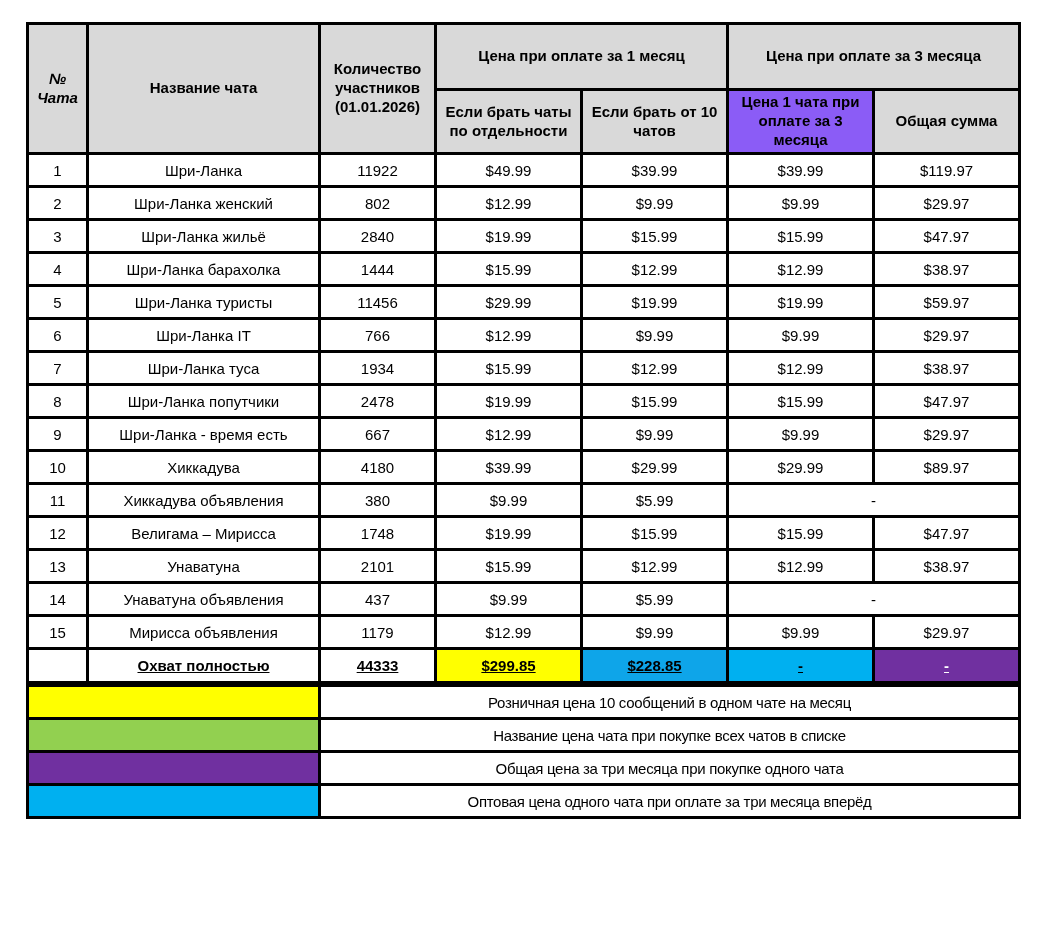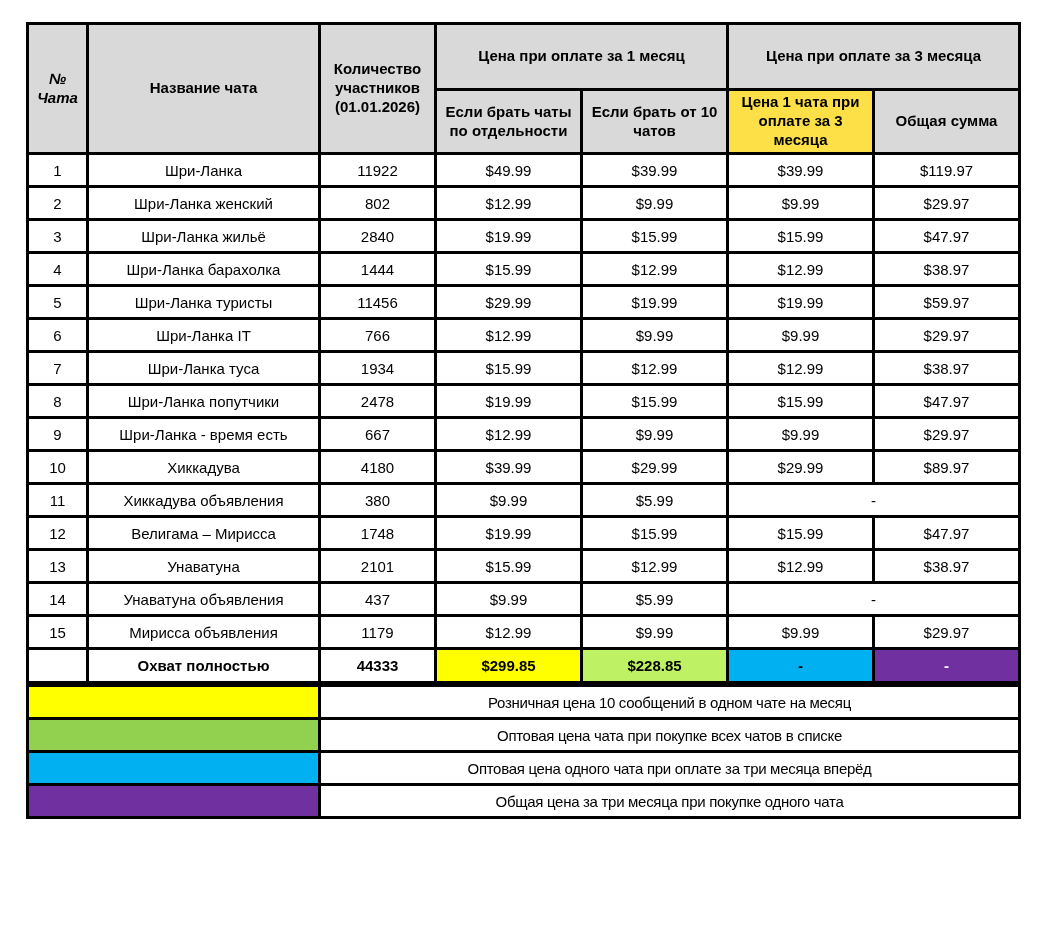--- a/index.html
+++ b/index.html
@@ -37,21 +37,21 @@
     font-weight: bold;
     line-height: 1.25;
   }
   .group-header-row th { height: 66px; }
   .sub-header-row th {
     height: 64px;
     font-weight: normal;
   }
   .main-table tbody tr { height: 33px; }
   .main-table tfoot tr { height: 34px; }
-  .main-table tfoot td { font-weight: bold; }
+  .main-table tfoot td { font-weight: bold; text-decoration: underline; }
   td.total-label, td.total-members { font-weight: normal; }
   .legend-table { }
   .legend-table td { height: 33px; }
   .legend-table .legend-text { font-weight: normal; letter-spacing: -0.3px; }
 </style>
 </head>
 <body>
 
 <div class="page">
 
@@ -69,21 +69,21 @@
       <tr class="group-header-row">
         <th rowspan="2" style="background: rgb(217, 217, 217); font-style: italic;">№ Чата</th>
         <th rowspan="2" style="background: rgb(217, 217, 217);">Название чата</th>
         <th rowspan="2" style="background: rgb(217, 217, 217);">Количество участников (01.01.2026)</th>
         <th colspan="2" style="background: rgb(217, 217, 217);">Цена при оплате за 1 месяц</th>
         <th colspan="2" style="background: rgb(217, 217, 217);">Цена при оплате за 3 месяца</th>
       </tr>
       <tr class="sub-header-row">
         <th style="background: rgb(217, 217, 217);">Если брать чаты по отдельности</th>
         <th style="background: rgb(217, 217, 217);">Если брать от 10 чатов</th>
-        <th style="background: #fde047;">Цена 1 чата при оплате за 3 месяца</th>
+        <th style="background: #8b5cf6;">Цена 1 чата при оплате за 3 месяца</th>
         <th style="background: rgb(217, 217, 217);">Общая сумма</th>
       </tr>
     </thead>
     <tbody id="rows-body">
         <tr>
           <td>1</td>
           <td>Шри-Ланка</td>
           <td>11922</td>
           <td>$49.99</td>
           <td>$39.99</td>
@@ -214,45 +214,45 @@
           <td>$9.99</td>
           <td>$29.97</td>
         </tr>
       </tbody>
     <tfoot>
       <tr>
         <td class="total-label"></td>
         <td class="total-label">Охват полностью</td>
         <td class="total-members">44333</td>
         <td id="total-p1" style="background: rgb(255, 255, 0);">$299.85</td>
-        <td id="total-p2" style="background: #bef264;">$228.85</td>
+        <td id="total-p2" style="background: #0ea5e9;">$228.85</td>
         <td id="total-p3" style="background: rgb(0, 176, 240);">-</td>
         <td id="total-p4" style="background: rgb(112, 48, 160); color: rgb(255, 255, 255);">-</td>
       </tr>
     </tfoot>
   </table>
 
   <table class="legend-table">
     <colgroup>
       <col style="width:292px">
       <col style="width:700px">
     </colgroup>
     <tbody id="legend-body">
         <tr>
           <td style="background: rgb(255, 255, 0);"></td>
           <td class="legend-text">Розничная цена 10 сообщений в одном чате на месяц</td>
         </tr>
         <tr>
           <td style="background: rgb(146, 208, 80);"></td>
-          <td class="legend-text">Оптовая цена чата при покупке всех чатов в списке</td>
+          <td class="legend-text">Название цена чата при покупке всех чатов в списке</td>
+        </tr>
+        <tr>
+          <td style="background: rgb(112, 48, 160);"></td>
+          <td class="legend-text">Общая цена за три месяца при покупке одного чата</td>
         </tr>
         <tr>
           <td style="background: rgb(0, 176, 240);"></td>
           <td class="legend-text">Оптовая цена одного чата при оплате за три месяца вперёд</td>
         </tr>
-        <tr>
-          <td style="background: rgb(112, 48, 160);"></td>
-          <td class="legend-text">Общая цена за три месяца при покупке одного чата</td>
-        </tr>
       </tbody>
   </table>
 
 </div>
 
 </body></html>

